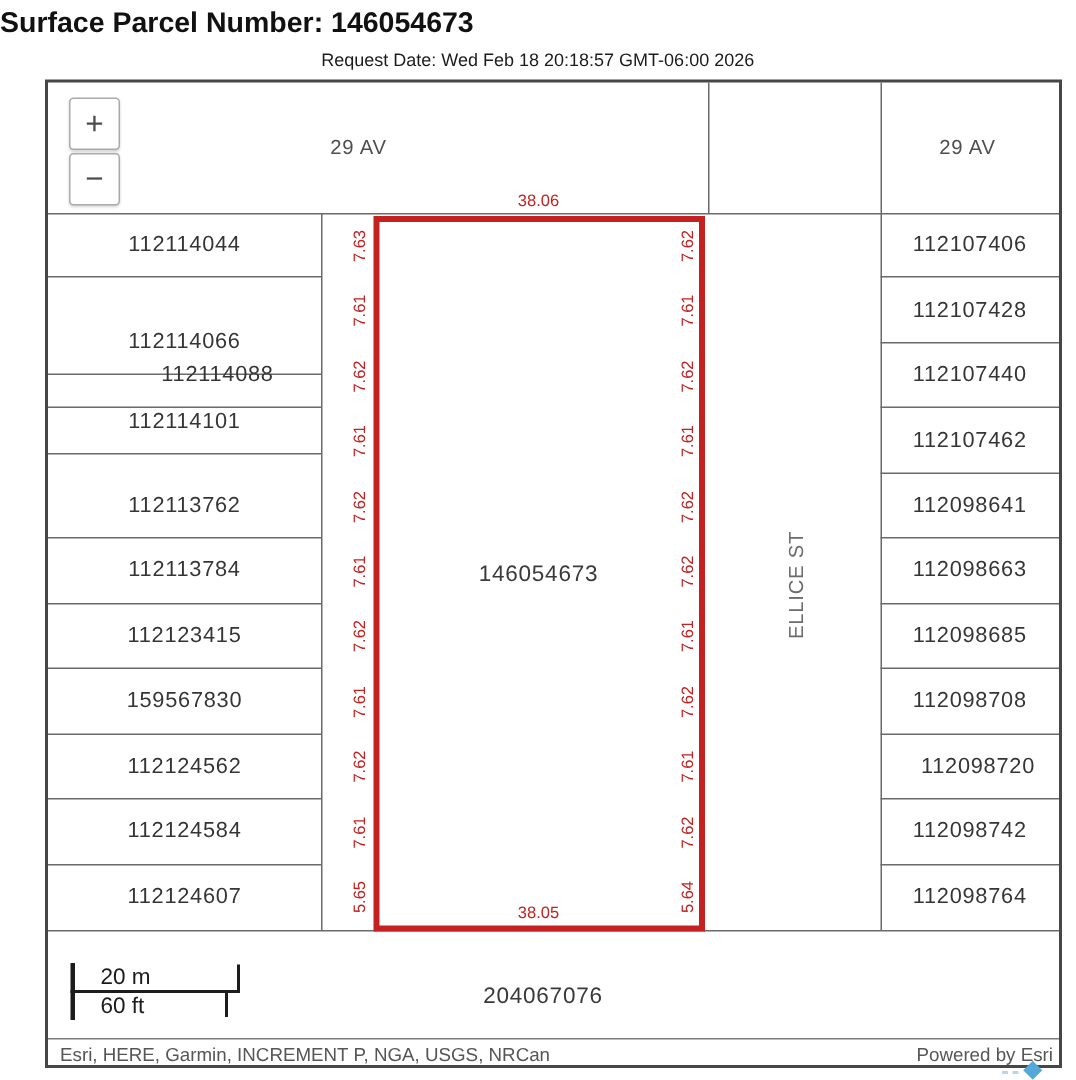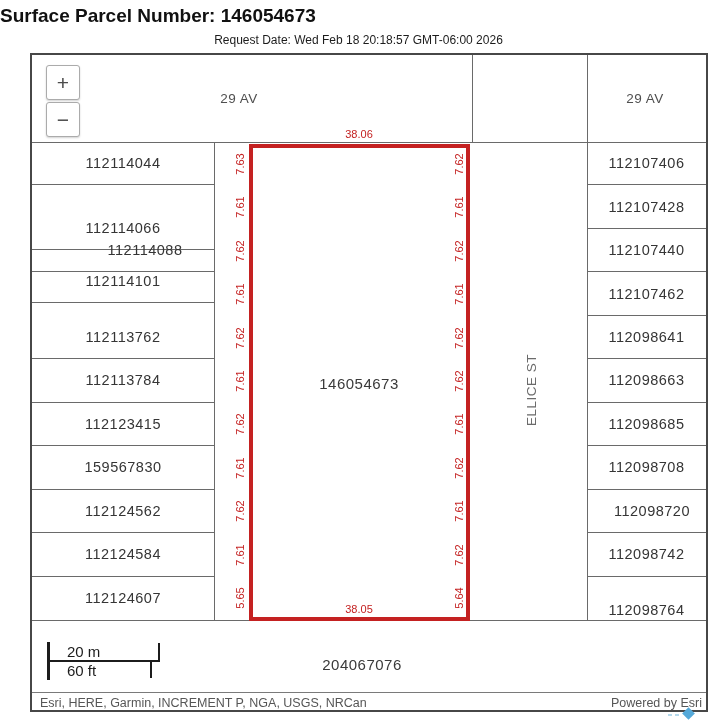--- a/index.html
+++ b/index.html
@@ -118,21 +118,21 @@
         </div>
         <div class="cell" style="left: 555px; top: 391.182px; width: 119px; height: 43.4545px; border-bottom: 1px solid rgb(106, 106, 106);">
           <span>112098708</span>
         </div>
         <div class="cell" style="left: 555px; top: 434.636px; width: 119px; height: 43.4545px; border-bottom: 1px solid rgb(106, 106, 106); padding-left: 11px;">
           <span>112098720</span>
         </div>
         <div class="cell" style="left: 555px; top: 478.091px; width: 119px; height: 43.4545px; border-bottom: 1px solid rgb(106, 106, 106);">
           <span>112098742</span>
         </div>
-        <div class="cell" style="left: 555px; top: 521.545px; width: 119px; height: 43.4545px; margin-top: 12px;">
+        <div class="cell" style="left: 555px; top: 521.545px; width: 119px; height: 43.4545px;">
           <span>112098764</span>
         </div>
       </div>
 
     <div class="redbox"></div>
     <div class="dim horiz" style="left:327px;top:79px;">38.06</div>
     <div class="dim horiz" style="left:327px;top:554px;">38.05</div>
     <div id="dims">
         <div class="dim" style="left: 208px; top: 108.727px;">7.63</div>
         <div class="dim" style="left: 208px; top: 152.182px;">7.61</div>

